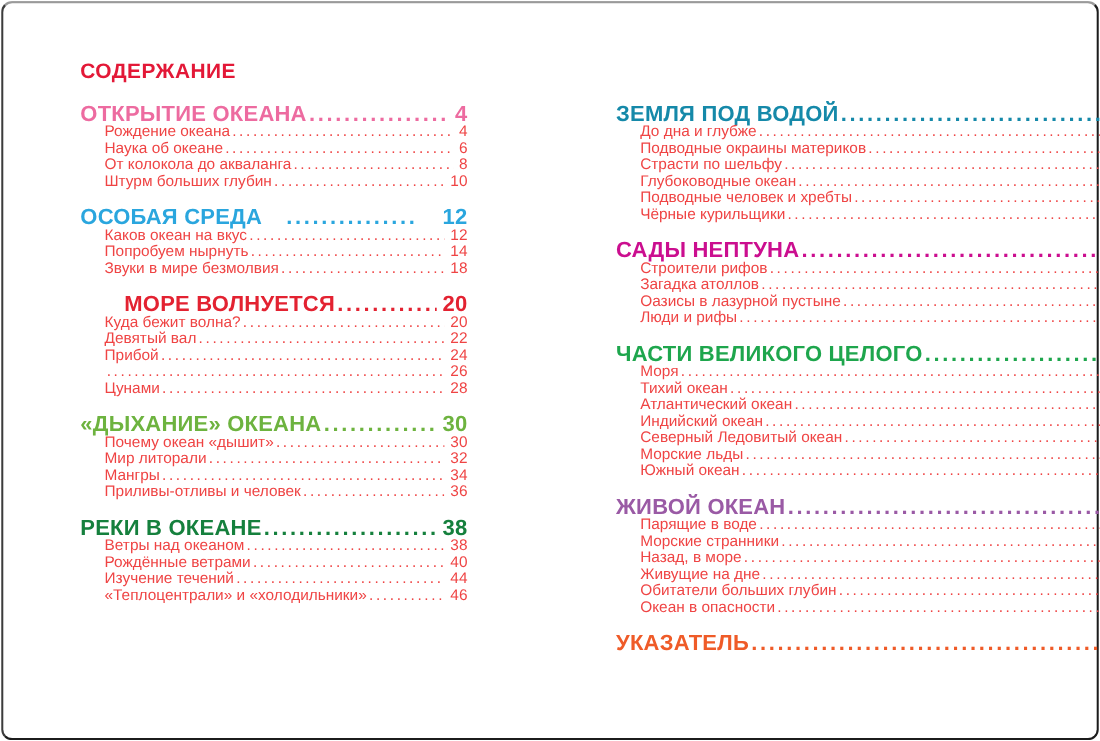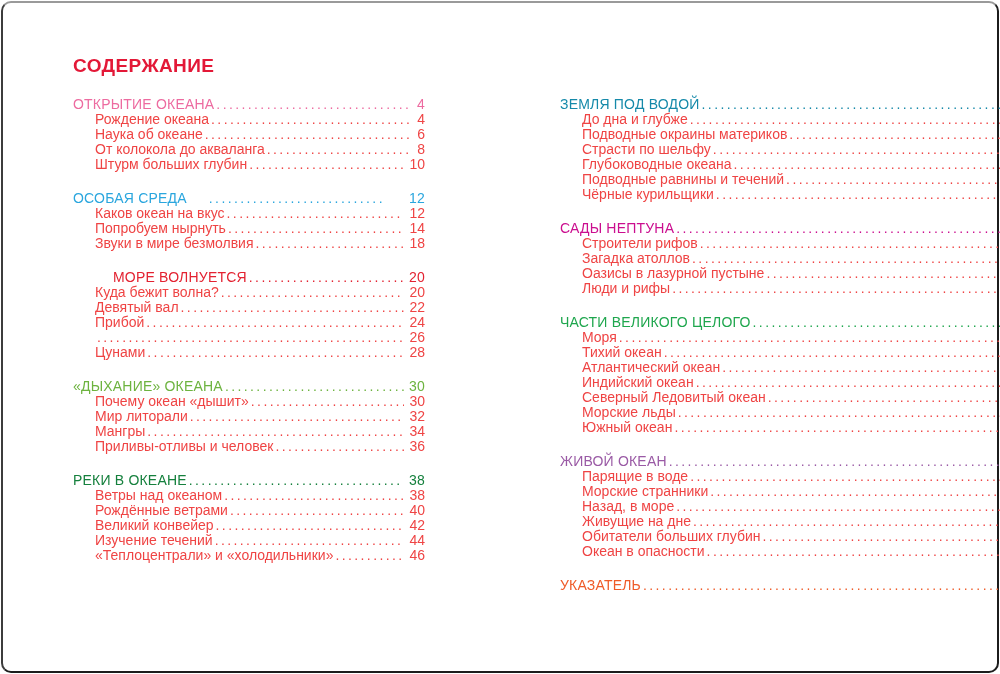--- a/index.html
+++ b/index.html
@@ -47,22 +47,22 @@
   .col2 { flex: 1; }
   .toc-section { margin: 0; }
   .toc-section + .toc-section { margin-top: 19px; }
   .row {
     display: flex;
     align-items: baseline;
     line-height: 15px;
     font-size: 14px;
   }
   .row.header {
-    font-weight: normal;
-    font-size: 14px;
+    font-weight: bold;
+    font-size: 20px;
     letter-spacing: 0.2px;
   }
   .label { white-space: nowrap; flex: none; }
   .leader {
     flex: 1 1 auto;
     overflow: hidden;
     white-space: nowrap;
     min-width: 10px;
     margin: 0 3px 0 2px;
   }
@@ -199,25 +199,20 @@
               <span class="label">Ветры над океаном</span>
               <span class="leader"></span>
               <span class="num">38</span>
             </div>
             <div class="row entry">
               <span class="label">Рождённые ветрами</span>
               <span class="leader"></span>
               <span class="num">40</span>
             </div>
             <div class="row entry">
-              <span class="label">Великий конвейер</span>
-              <span class="leader"></span>
-              <span class="num">42</span>
-            </div>
-            <div class="row entry">
               <span class="label">Изучение течений</span>
               <span class="leader"></span>
               <span class="num">44</span>
             </div>
             <div class="row entry">
               <span class="label">«Теплоцентрали» и «холодильники»</span>
               <span class="leader"></span>
               <span class="num">46</span>
             </div>
           </section>
@@ -234,25 +229,25 @@
             </div>
             <div class="row entry">
               <span class="label">Подводные окраины материков</span>
               <span class="leader"></span>
             </div>
             <div class="row entry">
               <span class="label">Страсти по шельфу</span>
               <span class="leader"></span>
             </div>
             <div class="row entry">
-              <span class="label">Глубоководные океана</span>
-              <span class="leader"></span>
-            </div>
-            <div class="row entry">
-              <span class="label">Подводные равнины и течений</span>
+              <span class="label">Глубоководные океан</span>
+              <span class="leader"></span>
+            </div>
+            <div class="row entry">
+              <span class="label">Подводные человек и хребты</span>
               <span class="leader"></span>
             </div>
             <div class="row entry">
               <span class="label">Чёрные курильщики</span>
               <span class="leader"></span>
             </div>
           </section>
           <section class="toc-section">
             <div class="row header" style="color: rgb(203, 14, 143);">
               <span class="label">САДЫ НЕПТУНА</span>

